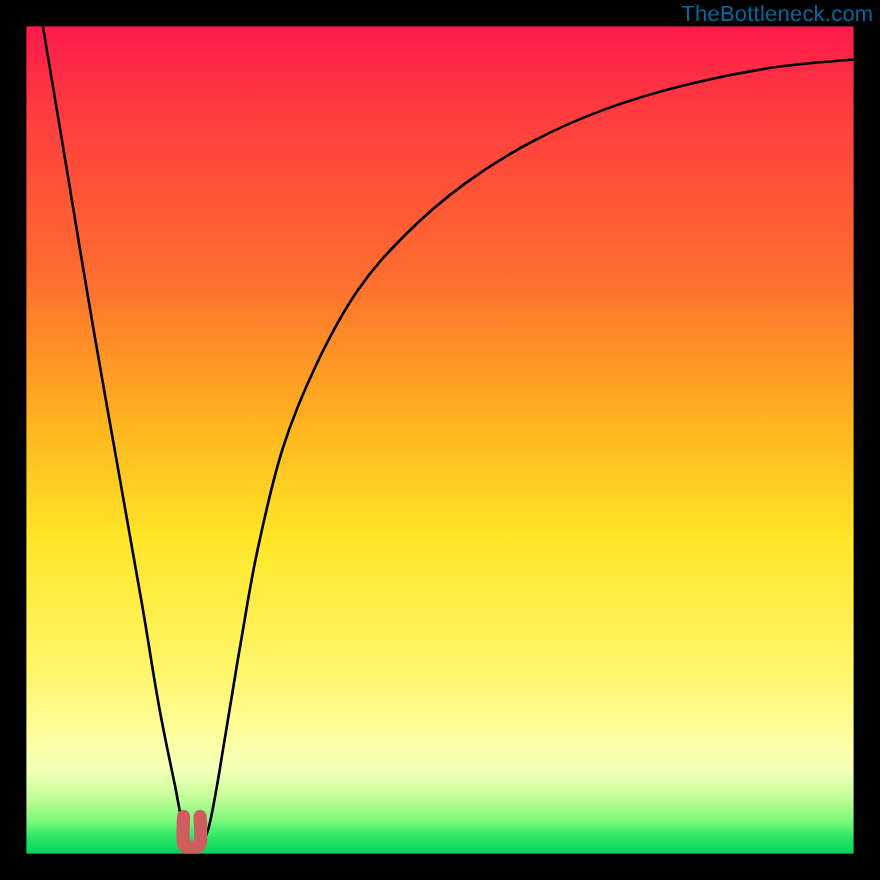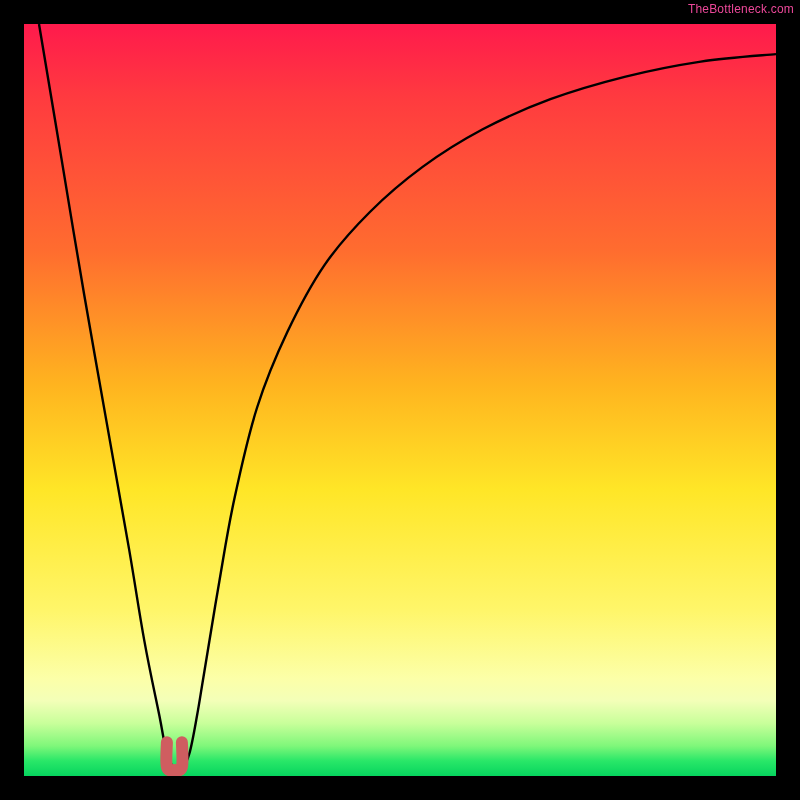--- a/index.html
+++ b/index.html
@@ -37,23 +37,23 @@
       #c8ff9a 93%,
       #7ff77a 96%,
       #29e768 98%,
       #06d45e 100%
     );
   }
   .watermark {
     position: absolute;
     top: 2px;
     right: 6px;
-    font-size: 12px;
+    font-size: 20px;
     font-weight: 500;
-    color: #ec4899;
+    color: #0369a1;
     letter-spacing: 0.2px;
     z-index: 10;
   }
   svg.curve {
     position: absolute;
     left: 0;
     top: 0;
     width: 752px;
     height: 752px;
     overflow: visible;

